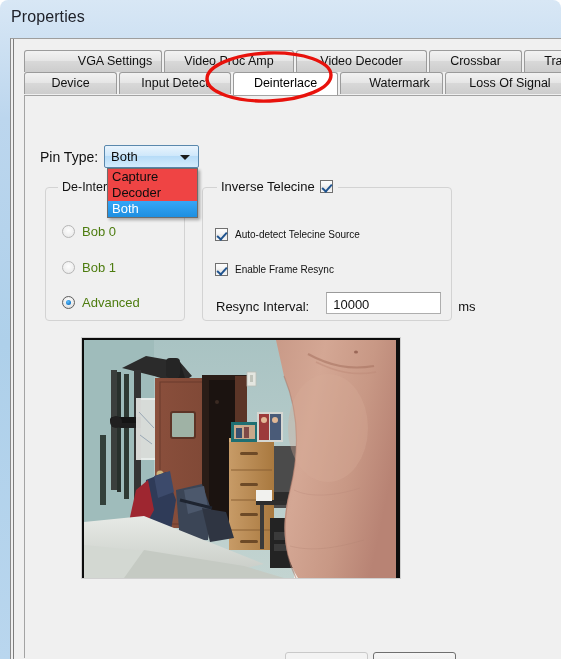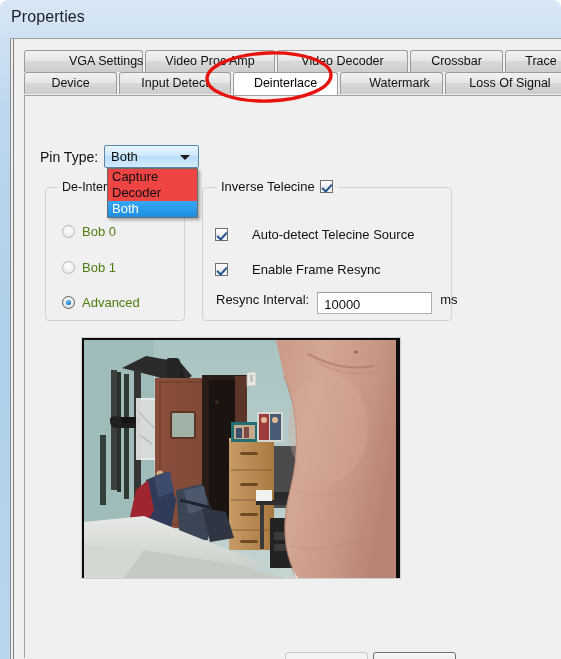--- a/index.html
+++ b/index.html
@@ -273,35 +273,35 @@
     width: 4px; height: 8px;
     border: solid #20548f;
     border-width: 0 2px 2px 0;
     transform: rotate(42deg);
   }
   .cb-row {
     position: absolute;
     left: 12px;
     display: flex;
     align-items: center;
-    gap: 24px;
-    font-size: 13px;
+    gap: 7px;
+    font-size: 10px;
     color: #111;
     white-space: nowrap;
     height: 16px;
   }
 
   
   .resync-row {
     position: absolute;
     left: 13px;
     top: 104px;
     display: flex;
-    align-items: flex-start;
-    gap: 8px;
+    align-items: flex-end;
+    gap: 17px;
     font-size: 13px;
     color: #111;
     white-space: nowrap;
   }
   .textbox {
     width: 115px;
     height: 22px;
     box-sizing: border-box;
     border: 1px solid #aeaeae;
     border-top-color: #9a9a9a;
@@ -377,21 +377,21 @@
 <div class="window">
 
   <div class="titlebar">
     <div class="title-text">Properties</div>
   </div>
 
   <div class="client">
     <div class="client-inner">
 
       <div class="tabstrip">
-        <div class="tabrow row1" id="tabrow1"><div class="tab" style="width: 119px; padding-left: 44px;">VGA Settings</div><div class="tab" style="width: 130px;">Video Proc Amp</div><div class="tab" style="width: 131px;">Video Decoder</div><div class="tab" style="width: 93px;">Crossbar</div><div class="tab" style="width: 72px;">Trace</div></div>
+        <div class="tabrow row1" id="tabrow1"><div class="tab" style="width: 138px; padding-left: 44px;">VGA Settings</div><div class="tab" style="width: 130px;">Video Proc Amp</div><div class="tab" style="width: 131px;">Video Decoder</div><div class="tab" style="width: 93px;">Crossbar</div><div class="tab" style="width: 72px;">Trace</div></div>
         <div class="tabrow row2" id="tabrow2"><div class="tab" style="width: 93px;">Device</div><div class="tab" style="width: 112px;">Input Detect</div><div class="tab selected" style="width: 105px;">Deinterlace</div><div class="tab" style="width: 103px; padding-left: 16px;">Watermark</div><div class="tab" style="width: 130px;">Loss Of Signal</div></div>
       </div>
 
       <div class="tabpanel"></div>
 
       <div class="pin-label">Pin Type:</div>
 
       <div class="combo">
         <span class="combo-text">Both</span>
         <span class="combo-arrow"></span>

